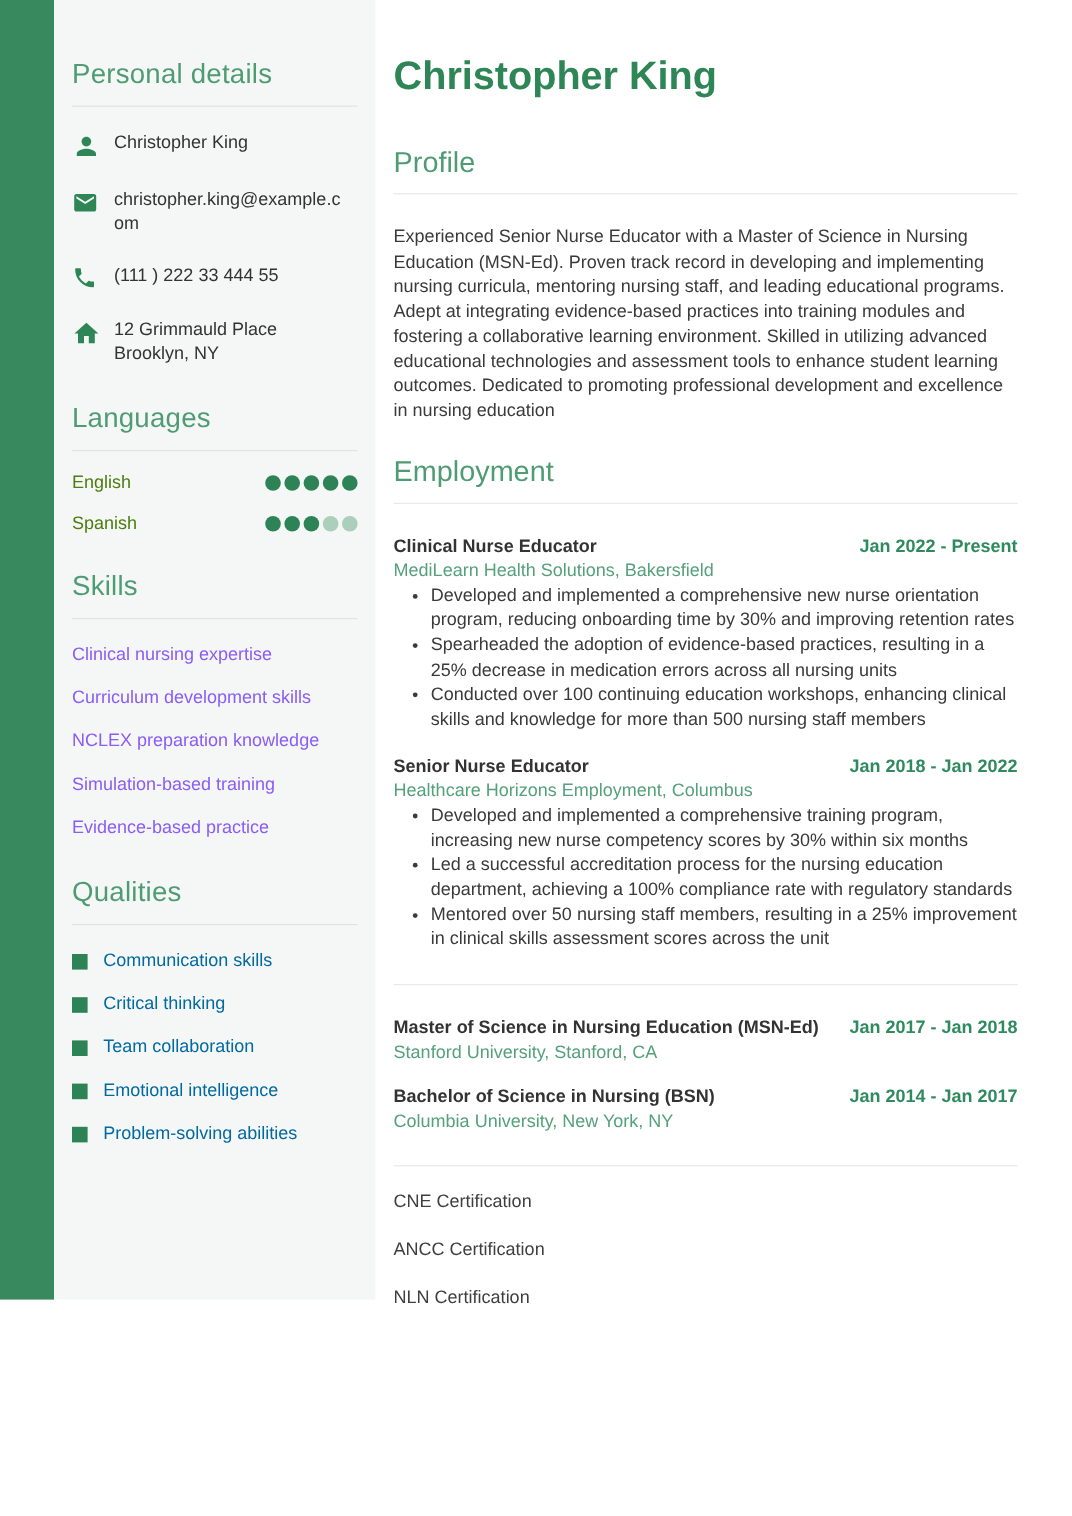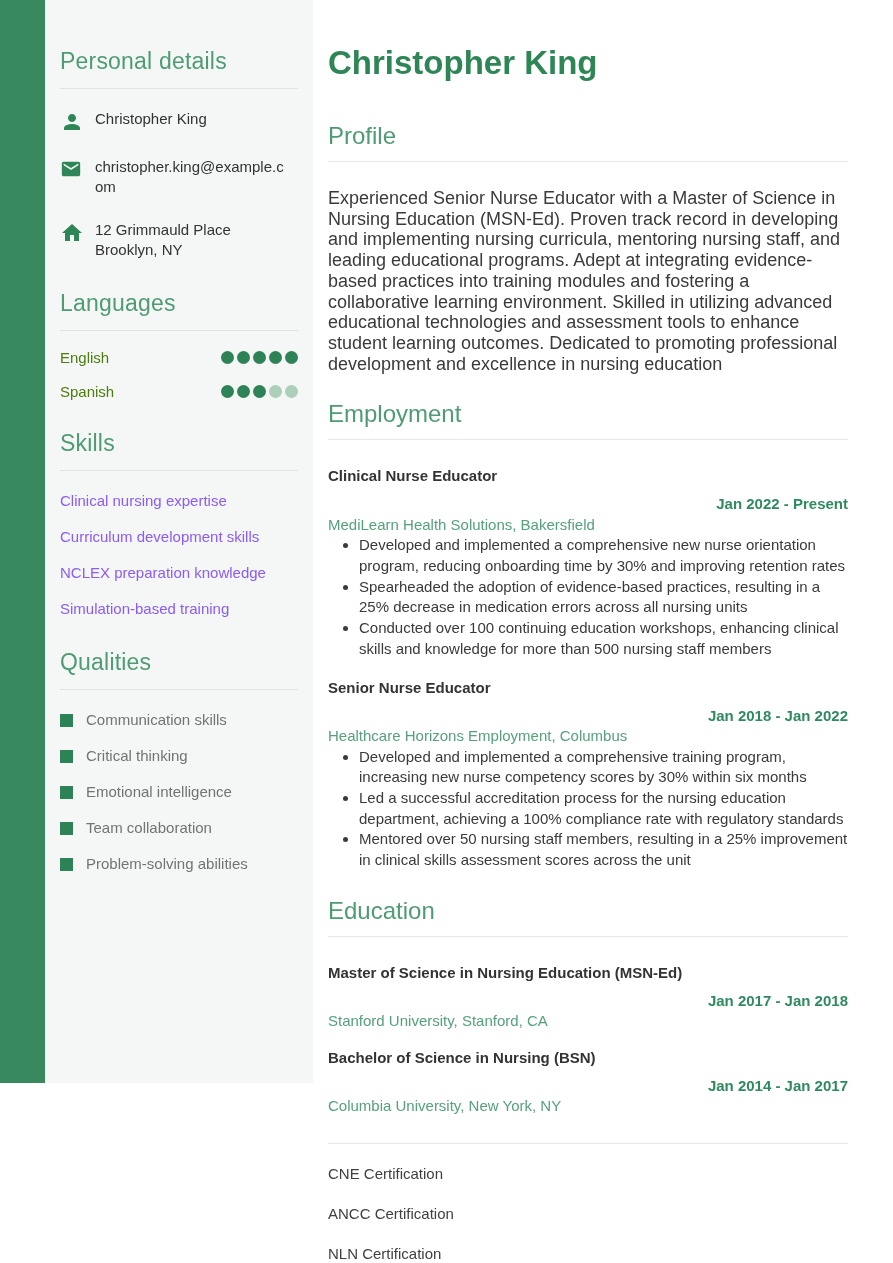--- a/index.html
+++ b/index.html
@@ -39,35 +39,35 @@
   .dots { display: flex; gap: 3px; }
   .dot { width: 13px; height: 13px; border-radius: 50%; background: #abcfba; display: inline-block; }
   .dot.filled { background: #2e8356; }
 
   .skill-list { margin-top: 20px; }
   .skill-item { font-size: 15px; color: #8b5cf6; margin-bottom: 16px; line-height: 20px; }
 
   .qual-list { margin-top: 20px; }
   .qual-row { display: flex; align-items: center; margin-bottom: 16px; }
   .qual-square { width: 13px; height: 13px; background: #2e8356; flex: 0 0 13px; margin-right: 13px; }
-  .qual-label { font-size: 15px; color: #737373; line-height: 20px; }
+  .qual-label { font-size: 15px; color: #0369a1; line-height: 20px; }
 
   
   .main { flex: 1; background: #ffffff; padding: 44px 45px 20px 15px; }
   .main h1 { color: #2e8656; font-size: 33px; font-weight: 700; margin: 0 0 40px 0; }
   .main h2 { color: #4f9b73; font-size: 24px; font-weight: 400; margin: 0 0 11px 0; }
   .main .rule { border-top: 1px solid #e7e9e8; }
   .main-sec { margin-bottom: 26px; }
-  .profile-text { margin-top: 26px; font-size: 18px; line-height: 20.7px; color: #3a3a3a; }
+  .profile-text { margin-top: 26px; font-size: 15px; line-height: 20.7px; color: #3a3a3a; }
 
   .job { margin-top: 26px; }
   .job + .job { margin-top: 18px; }
   .job-head { display: flex; justify-content: space-between; align-items: flex-start; }
   .job-title { font-size: 15px; font-weight: 700; color: #333; line-height: 20.5px; max-width: 360px; }
-  .job-dates { font-size: 15px; font-weight: 700; color: #2f8b5f; white-space: nowrap; line-height: 20.5px; margin-top: 28px; }
+  .job-dates { font-size: 15px; font-weight: 700; color: #2f8b5f; white-space: nowrap; line-height: 20.5px; }
   .company { font-size: 15px; color: #55a17b; line-height: 20.5px; }
   .job ul { margin: 0; padding-left: 31px; }
   .job li { font-size: 15px; line-height: 20.7px; color: #3a3a3a; }
 
   .degree { margin-top: 26px; }
   .degree + .degree { margin-top: 16px; }
 
   .cert-item { font-size: 15px; font-weight: 400; color: #3f3f3f; margin-top: 20px; line-height: 20px; }
   .cert-item:first-of-type { margin-top: 27px; }
 </style>
@@ -95,20 +95,28 @@
         <div class="contact-row">
           <span class="cicon">
             <svg width="22" height="22" viewBox="0 0 24 24" fill="currentColor">
                 <path d="M20 4H4c-1.1 0-1.99.9-1.99 2L2 18c0 1.1.9 2 2 2h16c1.1 0 2-.9 2-2V6c0-1.1-.9-2-2-2zm0 4-8 5-8-5V6l8 5 8-5v2z"></path>
               </svg>
           </span>
           <div class="ctext wrap">christopher.king@example.com</div>
         </div>
         <div class="contact-row">
           <span class="cicon">
+            <svg width="21" height="21" viewBox="0 0 24 24" fill="currentColor">
+                <path d="M6.62 10.79c1.44 2.83 3.76 5.14 6.59 6.59l2.2-2.2c.27-.27.67-.36 1.02-.24 1.12.37 2.33.57 3.57.57.55 0 1 .45 1 1V20c0 .55-.45 1-1 1-9.39 0-17-7.61-17-17 0-.55.45-1 1-1h3.5c.55 0 1 .45 1 1 0 1.25.2 2.45.57 3.57.11.35.03.74-.25 1.02l-2.2 2.2z"></path>
+              </svg>
+          </span>
+          <div class="ctext">(111 ) 222 33 444 55</div>
+        </div>
+        <div class="contact-row">
+          <span class="cicon">
             <svg width="24" height="24" viewBox="0 0 24 24" fill="currentColor">
                 <path d="M10 20v-6h4v6h5v-8h3L12 3 2 12h3v8z"></path>
               </svg>
           </span>
           <div>
             <div class="ctext">12 Grimmauld Place</div>
             <div class="ctext">Brooklyn, NY</div>
           </div>
         </div>
       </div>
@@ -142,42 +150,43 @@
     </section>
 
     <section class="side-sec">
       <h2>Skills</h2>
       <div class="rule"></div>
       <div class="skill-list">
         <div class="skill-item">Clinical nursing expertise</div>
         <div class="skill-item">Curriculum development skills</div>
         <div class="skill-item">NCLEX preparation knowledge</div>
         <div class="skill-item">Simulation-based training</div>
+        <div class="skill-item">Evidence-based practice</div>
       </div>
     </section>
 
     <section class="side-sec">
       <h2>Qualities</h2>
       <div class="rule"></div>
       <div class="qual-list">
         <div class="qual-row">
           <span class="qual-square"></span>
           <span class="qual-label">Communication skills</span>
         </div>
         <div class="qual-row">
           <span class="qual-square"></span>
           <span class="qual-label">Critical thinking</span>
         </div>
         <div class="qual-row">
           <span class="qual-square"></span>
+          <span class="qual-label">Team collaboration</span>
+        </div>
+        <div class="qual-row">
+          <span class="qual-square"></span>
           <span class="qual-label">Emotional intelligence</span>
-        </div>
-        <div class="qual-row">
-          <span class="qual-square"></span>
-          <span class="qual-label">Team collaboration</span>
         </div>
         <div class="qual-row">
           <span class="qual-square"></span>
           <span class="qual-label">Problem-solving abilities</span>
         </div>
       </div>
     </section>
 
   </aside>
 
@@ -216,21 +225,20 @@
         <div class="company">Healthcare Horizons Employment, Columbus</div>
         <ul>
           <li>Developed and implemented a comprehensive training program, increasing new nurse competency scores by 30% within six months</li>
           <li>Led a successful accreditation process for the nursing education department, achieving a 100% compliance rate with regulatory standards</li>
           <li>Mentored over 50 nursing staff members, resulting in a 25% improvement in clinical skills assessment scores across the unit</li>
         </ul>
       </div>
     </section>
 
     <section class="main-sec">
-      <h2>Education</h2>
       <div class="rule"></div>
 
       <div class="degree">
         <div class="job-head">
           <span class="job-title">Master of Science in Nursing Education (MSN-Ed)</span>
           <span class="job-dates">Jan 2017 - Jan 2018</span>
         </div>
         <div class="company">Stanford University, Stanford, CA</div>
       </div>
 

